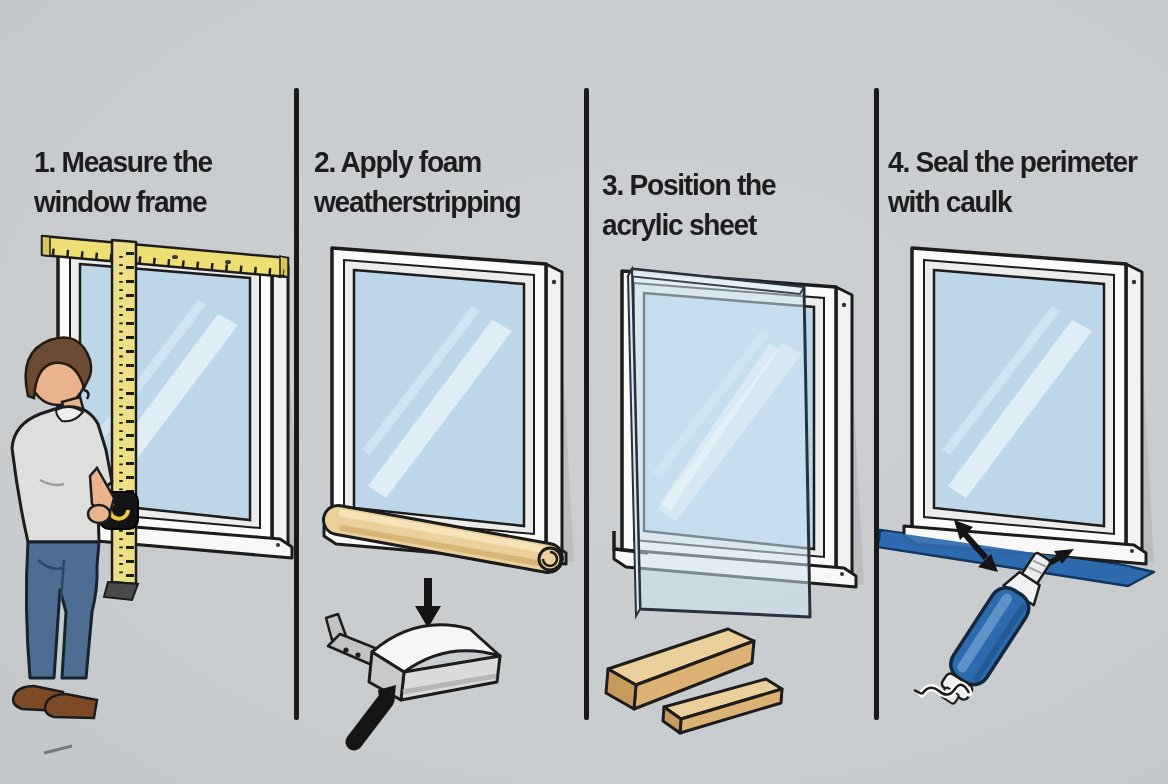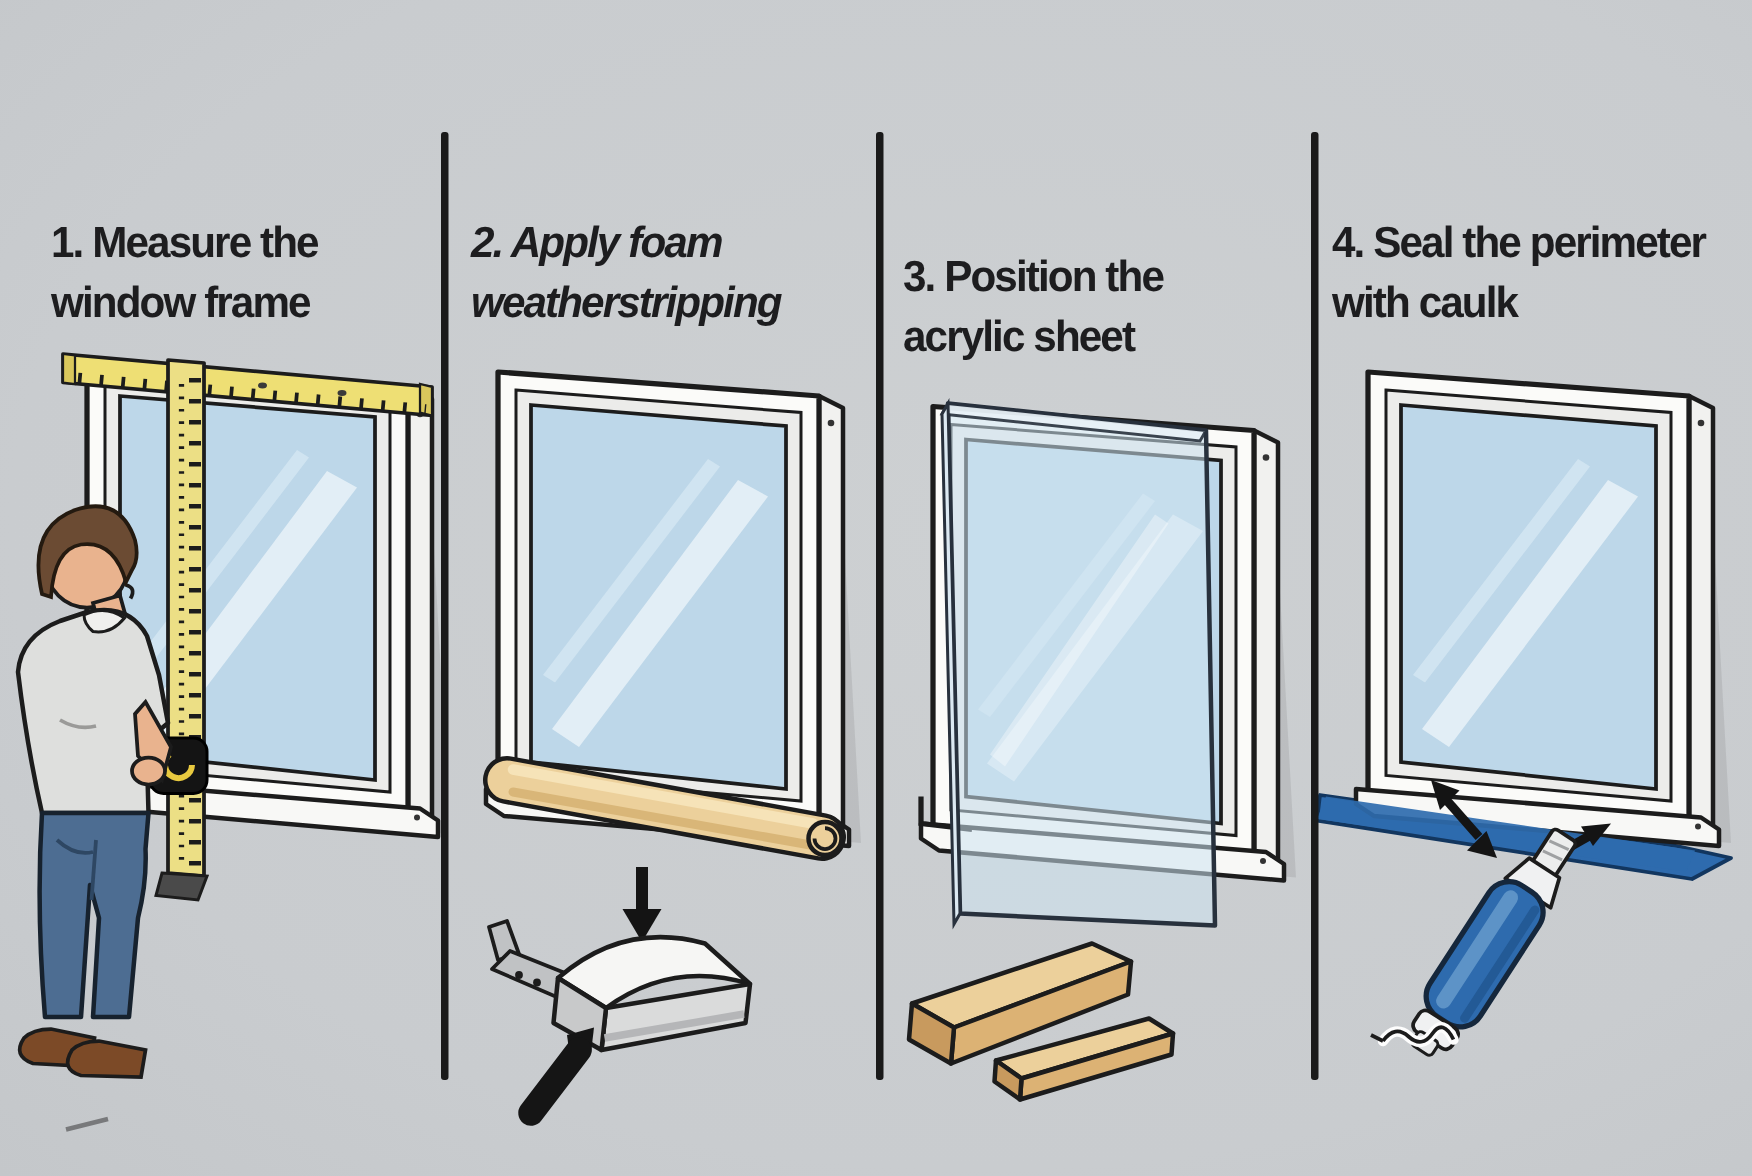--- a/index.html
+++ b/index.html
@@ -26,21 +26,21 @@
     transform-origin:left top;
     z-index:5;
   }
   .divider{
     position:absolute;
     top:88px;height:632px;width:5px;
     background:#1a1a1a;border-radius:2px;
     z-index:4;
   }
   #p1{left:0;width:296px;}
-  #p2{left:298px;width:288px;font-style:italic;}
+  #p2{left:298px;width:288px;}
   #p3{left:588px;width:288px;margin-top:23px;}
   #p4{left:878px;width:290px;text-decoration:underline;}
   #d1{left:294px;} #d2{left:584px;} #d3{left:874px;}
   #t1{left:34px;} #t2{left:16px;} #t3{left:14px;} #t4{left:10px;}
 </style>
 </head>
 <body>
 
 <div id="canvas">
 

